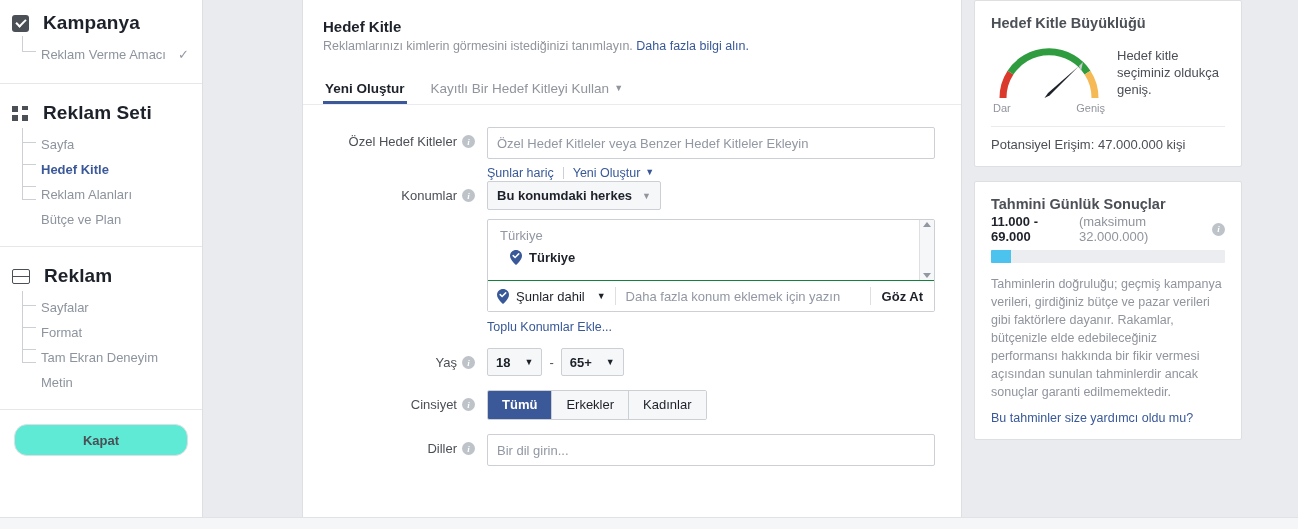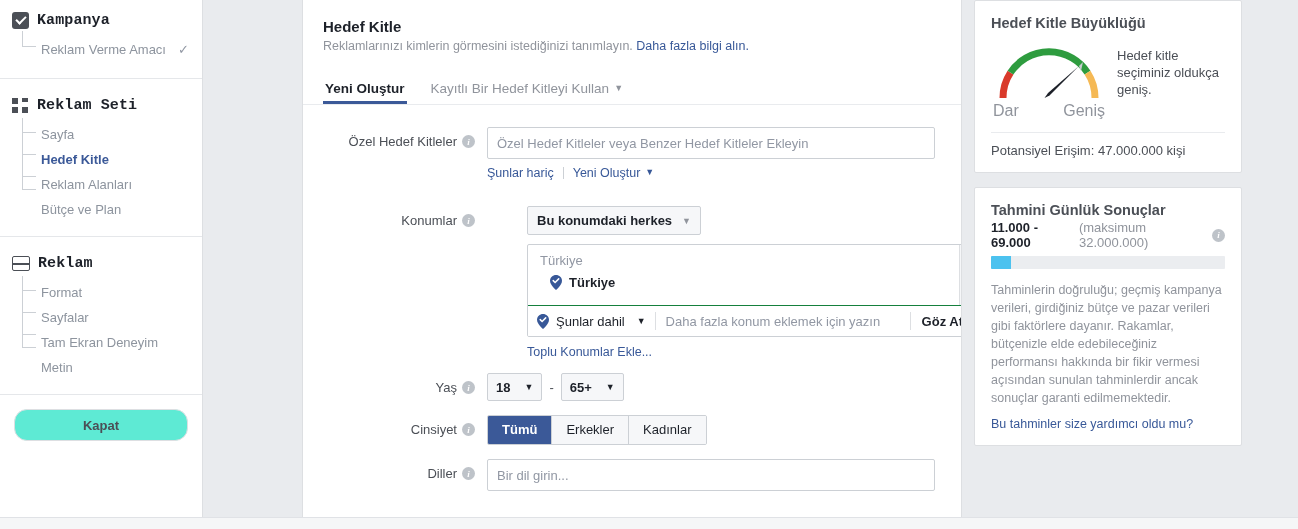--- a/index.html
+++ b/index.html
@@ -20,22 +20,22 @@
     background: #ffffff;
     border-right: 1px solid #dddfe2;
   }
   .sb-section { border-bottom: 1px solid #e5e7ea; }
   .sb-section.last { border-bottom: 1px solid #e5e7ea; }
   .sb-head {
     display: flex; align-items: center;
     padding: 12px 0 8px 12px;
   }
   .sb-head-label {
-    font-weight: bold; font-size: 15px; color: #1d2129;
-    margin-left: 8px; letter-spacing: .1px; font-family: Liberation Mono, monospace;
+    font-weight: bold; font-size: 19px; color: #1d2129;
+    margin-left: 14px; letter-spacing: .1px;
   }
   .icon-check-box {
     width: 17px; height: 17px; border-radius: 3px;
     background: #4b4f56; position: relative; flex: 0 0 auto;
   }
   .icon-check-box::after {
     content: ""; position: absolute; left: 4px; top: 4px;
     width: 8px; height: 4px;
     border-left: 2px solid #fff; border-bottom: 2px solid #fff;
     transform: rotate(-45deg);
@@ -218,21 +218,21 @@
     background: #fff; border: 1px solid #dddfe2; border-radius: 2px;
     padding: 14px 16px;
   }
   .card + .card { margin-top: 14px; }
   .card-title { font-size: 14.5px; font-weight: bold; color: #4b4f56; }
 
   .gauge-wrap { display: flex; align-items: flex-start; gap: 10px; margin-top: 10px; }
   .gauge { position: relative; width: 116px; flex: 0 0 116px; }
   .gauge-lbls {
     display: flex; justify-content: space-between;
-    font-size: 16px; color: #90949c; margin-top: -4px; padding: 0 2px;
+    font-size: 11px; color: #90949c; margin-top: -4px; padding: 0 2px;
   }
   .gauge-text { font-size: 13px; color: #4b4f56; line-height: 17px; padding-top: 6px; }
 
   .card-hr { border-top: 1px solid #e9ebee; margin: 12px 0 10px 0; }
   .reach-line { font-size: 13px; color: #4b4f56; }
 
   .est-sub { font-size: 13px; font-weight: bold; color: #4b4f56; margin-top: 2px; }
   .est-nums { font-size: 13px; color: #1d2129; margin-top: 2px; display: flex; align-items: center; gap: 6px; }
   .est-nums .muted { color: #90949c; font-weight: normal; }
   .est-nums b { font-weight: bold; }
@@ -316,24 +316,24 @@
         <span class="sb-head-label">Reklam</span>
       </div>
       <div class="sb-items">
         <span class="tree" style="top:-4px;height:72px;">
           <i style="top:14px;"></i>
             <i style="top:36px;"></i>
             <i style="top:58px;"></i>
             <i style="top:71px;"></i>
         </span>
         <div class="sb-item">
+          <span>Sayfalar</span>
+        </div>
+        <div class="sb-item">
           <span>Format</span>
-        </div>
-        <div class="sb-item">
-          <span>Sayfalar</span>
         </div>
         <div class="sb-item">
           <span>Tam Ekran Deneyim</span>
         </div>
         <div class="sb-item">
           <span>Metin</span>
         </div>
       </div>
     </div>
 
@@ -371,21 +371,21 @@
         <div class="fld">
           <input class="textinput" type="text" placeholder="Özel Hedef Kitleler veya Benzer Hedef Kitleler Ekleyin" style="">
           <div class="sublinks">
             <a href="#">Şunlar hariç</a>
             <span class="divider-v"></span>
             <a href="#"><span>Yeni Oluştur</span><span class="caret">▼</span></a>
           </div>
         </div>
       </div>
 
-      <div class="row" style="margin-top:26px;gap:40px;">
+      <div class="row" style="margin-top:1px;">
         <div class="lbl">
           <span>Konumlar</span>
           <span class="info">i</span>
         </div>
         <div class="fld">
 
           <div class="select-btn">
             <span>Bu konumdaki herkes</span>
             <span class="caret">▼</span>
           </div>

